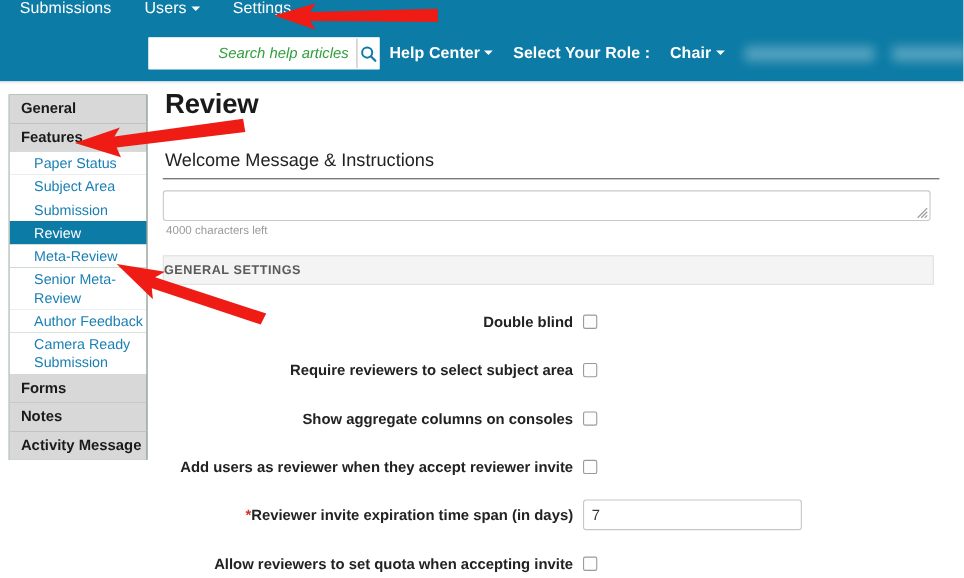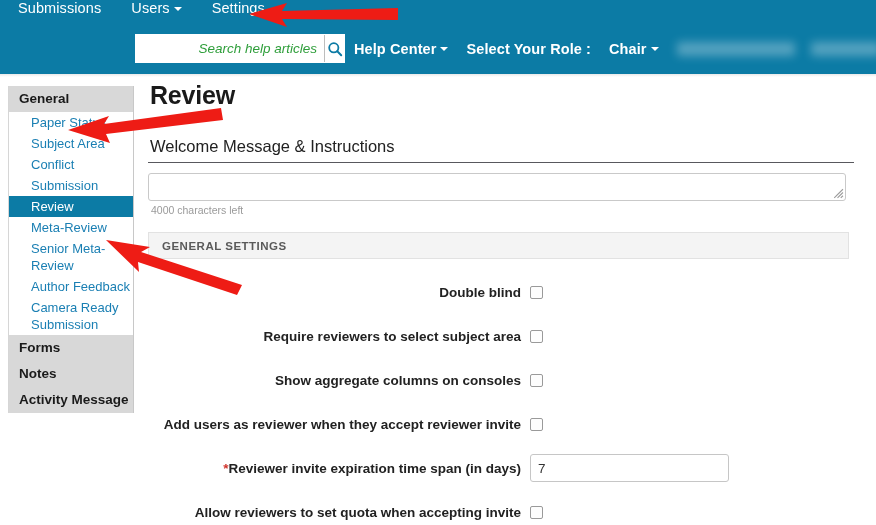--- a/index.html
+++ b/index.html
@@ -210,21 +210,20 @@
   }
 
   .settings-header {
     margin-top: 16px;
     width: 701px;
     height: 27px;
     background: #f4f4f4;
     border: 1px solid #e2e2e2;
     display: flex;
     align-items: center;
-    padding-left: 13px;
     font-size: 11.5px;
     font-weight: bold;
     color: #5a5a5a;
     letter-spacing: 0.5px;
   }
 
   .settings-body { padding-top: 4px; width: 701px; }
 
   .form-row {
     display: flex;
@@ -315,23 +314,23 @@
         <span class="blur-chip w1"></span>
         <span class="blur-chip w2"></span>
       </div>
 
     </div>
   </div>
   <div class="topbar-shadow"></div>
 
   <div class="sidebar" id="sidebar">
       <div class="side-head">General</div>
+      <div class="side-head">Features</div>
       <div class="side-sub">Paper Status</div>
       <div class="side-sub">Subject Area</div>
-      <div class="side-sub">Conflict</div>
       <div class="side-sub">Submission</div>
       <div class="side-sub active">Review</div>
       <div class="side-sub">Meta-Review</div>
       <div class="side-sub">Senior Meta-Review</div>
       <div class="side-sub">Author Feedback</div>
       <div class="side-sub">Camera Ready Submission</div>
       <div class="side-head">Forms</div>
       <div class="side-head">Notes</div>
       <div class="side-head">Activity Message</div>
     </div>

